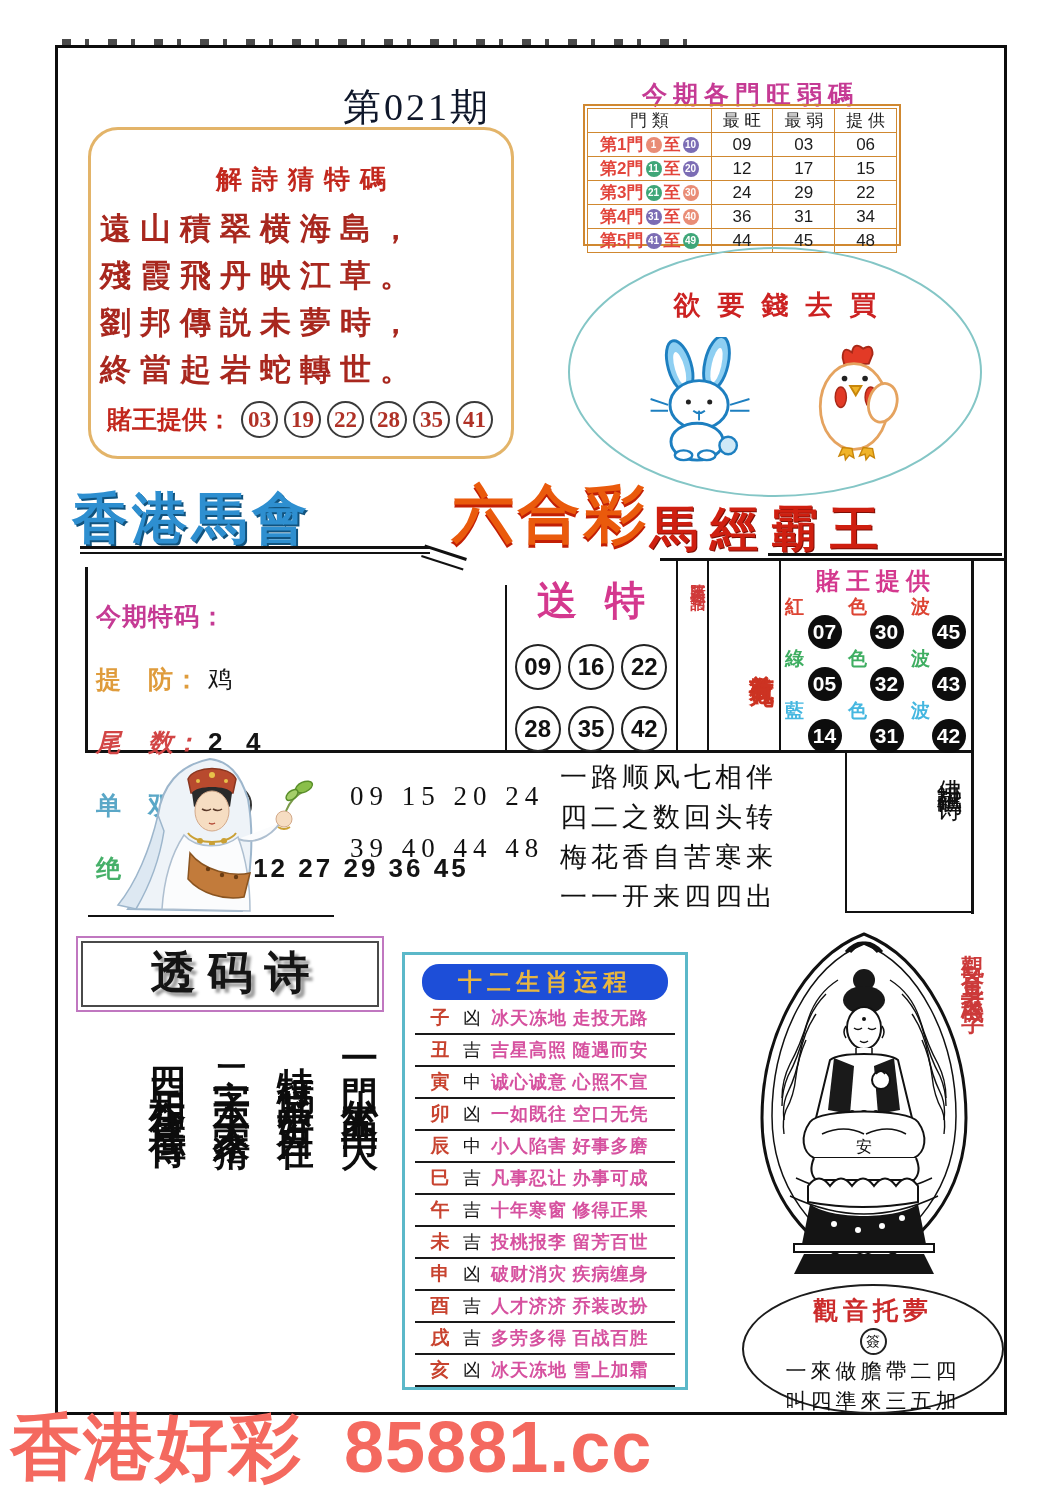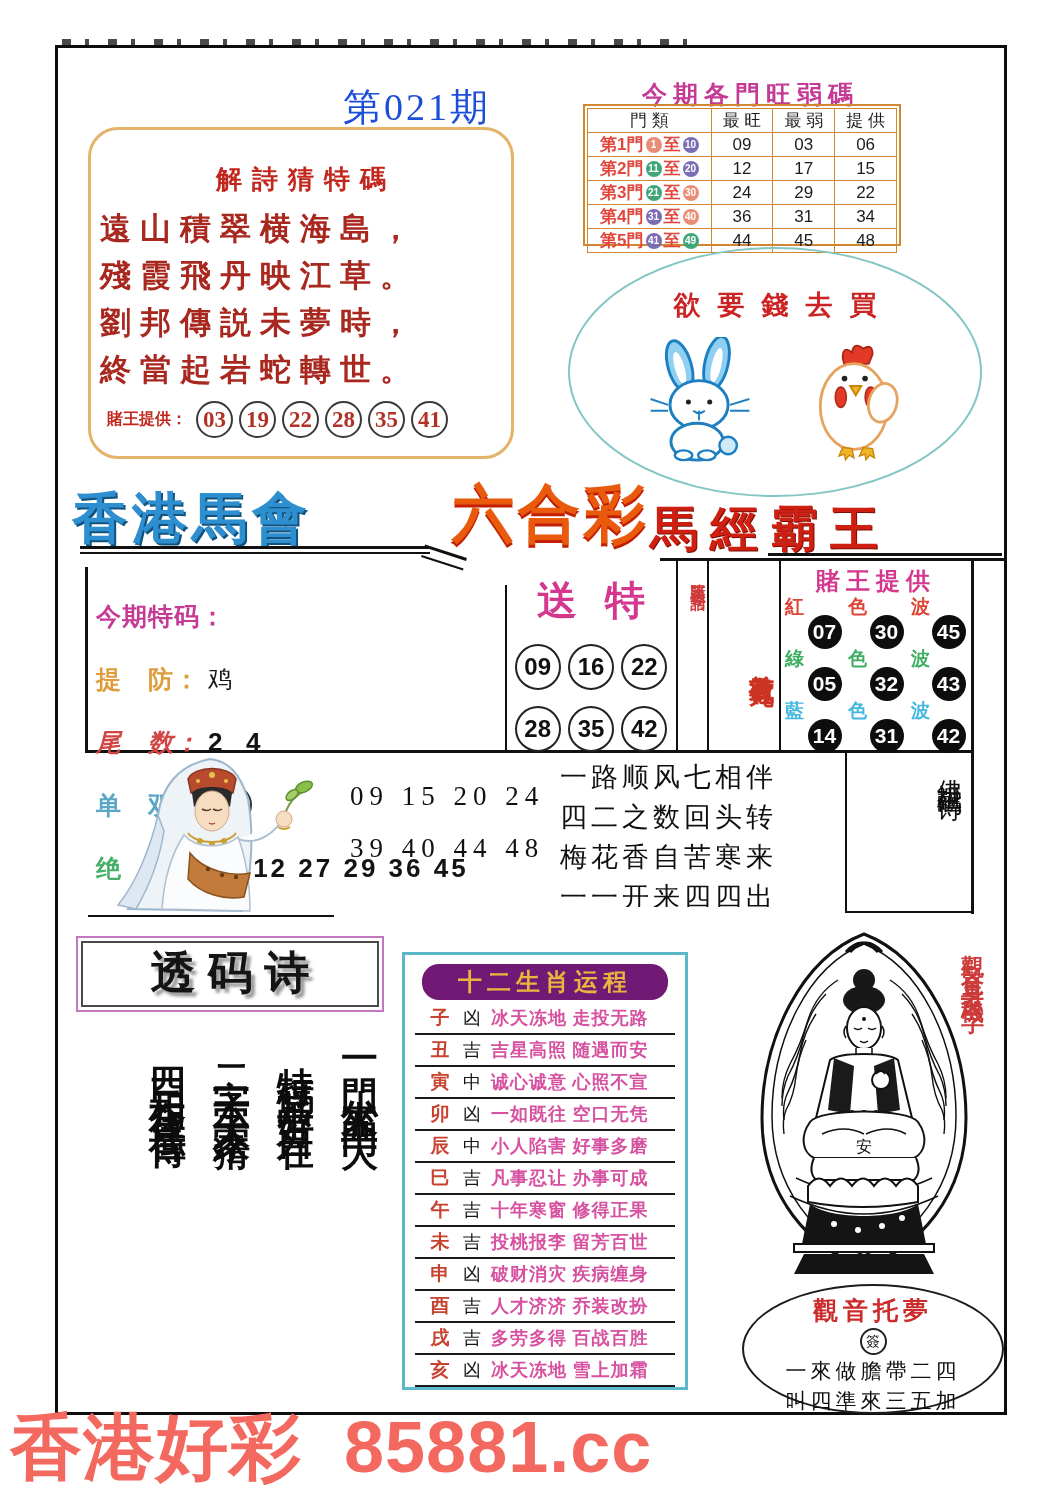--- a/index.html
+++ b/index.html
@@ -12,29 +12,29 @@
   .abs { position: absolute; }
   .serif { font-family: "Liberation Serif", "DejaVu Serif", serif; }
 
   
   #crop-frag { left:62px; top:39px; width:640px; height:7px;
     background: repeating-linear-gradient(90deg,#2a2a2a 0 9px,transparent 9px 23px,#2a2a2a 23px 27px,transparent 27px 46px);
     opacity:.85; }
   #page-frame { left:55px; top:45px; width:952px; height:1370px; border:3px solid #0d0d0d; }
 
   
-  #issue { left:343px; top:82px; width:210px; font-size:38px; color:#1d4ed8; letter-spacing:3px; }
+  #issue { left:343px; top:82px; width:210px; font-size:38px; color:#0f172a; letter-spacing:3px; }
   #poem-box { left:88px; top:127px; width:426px; height:332px;
     border:3px solid #e3b469; border-radius:30px; padding-top:32px; }
   #poem-box .pb-title { text-align:center; color:#c2271d; font-weight:bold; font-size:26px; letter-spacing:10px; padding-left:10px;}
   #poem-box .pb-line { text-align:left; color:#a8271e; font-size:31px; font-weight:bold;
     letter-spacing:9px; line-height:47px; padding-left:9px;}
   #poem-box .pb-lines { margin-top:8px; }
   #pb-provider { display:flex; align-items:center; margin:8px 0 0 16px; }
-  #pb-provider .pb-label { color:#c2271d; font-size:16px; font-weight:bold; margin-right:6px; }
+  #pb-provider .pb-label { color:#c2271d; font-size:25px; font-weight:bold; margin-right:6px; }
   .ring-num { display:inline-flex; width:37px; height:37px; border:2px solid #3a3a3a; border-radius:50%;
     align-items:center; justify-content:center; color:#b03227; font-size:23px; font-weight:bold; margin:0 3px; }
 
   
   #st-title { left:598px; top:78px; width:305px; text-align:center; color:#c53a94;
     font-weight:bold; font-size:25px; letter-spacing:6px; }
   #st-wrap { left:583px; top:104px; width:318px; height:142px; border:2px solid #d08830; padding:2px; }
   #st-table { width:100%; height:100%; border-collapse:collapse; }
   #st-table td { border:1px solid #d08830; font-size:17px; text-align:center; color:#1c1c1c; }
   #st-table .st-gate { width:40%; }
@@ -122,21 +122,21 @@
   
   #tms-box { left:76px; top:936px; width:308px; height:76px; border:2px solid #c077c0;
     box-shadow: inset 0 0 0 3px #fff, inset 0 0 0 5px #4a4a4a; }
   #tms-box .tms-title { text-align:center; font-size:45px; font-weight:900; color:#141414;
     letter-spacing:12px; padding-left:12px; line-height:70px; text-shadow:4px 4px 3px #9a9a9a; }
   #tms-cols { left:68px; top:1038px; width:330px; height:368px; writing-mode:vertical-rl; }
   .tm-col { font-size:37px; color:#0c0c0c; letter-spacing:11px; margin:0 14px; font-weight:600; }
 
   
   #zodiac { left:402px; top:952px; width:286px; height:438px; border:3px solid #5bb8c9; padding:0 10px; }
-  #zodiac .zd-pill { margin:9px auto 3px; width:246px; height:36px; background:#701a75; border-radius:17px;
+  #zodiac .zd-pill { margin:9px auto 3px; width:246px; height:36px; background:#1d4ed8; border-radius:17px;
     color:#e8b63f; font-size:24px; font-weight:bold; letter-spacing:5px; text-align:center; line-height:36px; }
   .zd-row { display:flex; align-items:center; height:32px; border-bottom:2px solid #191919; }
   .zd-branch { width:34px; text-align:center; color:#c8432f; font-size:19px; font-weight:bold; margin-left:8px; }
   .zd-luck { width:30px; text-align:center; color:#141414; font-size:18px; }
   .zd-phrase { color:#d6519f; font-size:18px; font-weight:bold; margin-left:4px; letter-spacing:1px; white-space:pre; }
 
   
   #guanyin-chars { left:948px; top:936px; width:40px; height:240px; writing-mode:vertical-rl;
     color:#cc3a3a; font-size:23px; font-weight:bold; letter-spacing:9px; }
   #dream-oval { left:742px; top:1284px; width:262px; height:130px; border:2px solid #1c1c1c;

